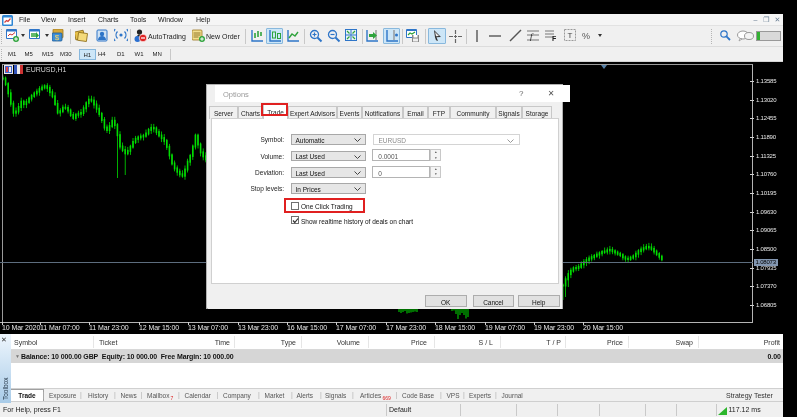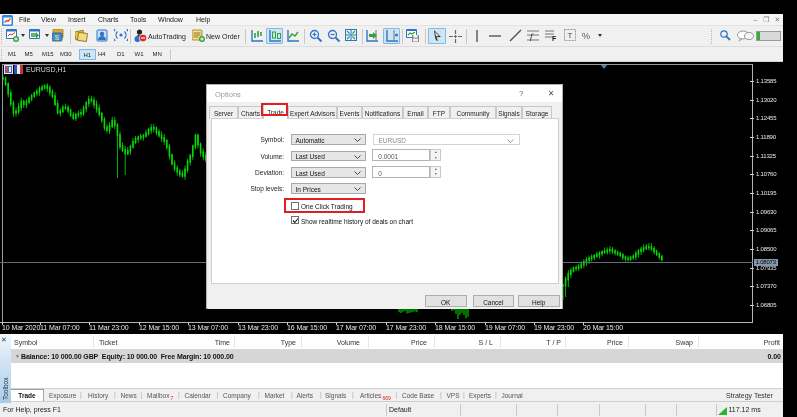--- a/index.html
+++ b/index.html
@@ -20,21 +20,21 @@
 #cbot{position:absolute;left:0;top:259.5px;width:753px;height:1px;background:#b4b4b4}
 .ptick{position:absolute;left:750px;width:4px;height:1px;background:#cfcfcf}
 .plbl{position:absolute;left:756px;font-size:6px;color:#e8e8e8;letter-spacing:-0.2px}
 .dtick{position:absolute;top:259.5px;width:1px;height:3px;background:#cfcfcf}
 .dlbl{position:absolute;top:261.5px;font-size:7px;color:#e8e8e8;white-space:nowrap;letter-spacing:-0.1px}
 #prline{position:absolute;left:0;top:199.5px;width:753px;height:1px;background:#5d6d7e}
 #prbox{position:absolute;left:754px;top:196.5px;width:23.5px;height:7.5px;background:#8296b0;color:#000;font-size:6px;line-height:7.5px;text-align:center;letter-spacing:-0.2px}
 #ctitle{position:absolute;left:26px;top:4px;font-size:7px;color:#d4d4d4}
 #scrollmark{position:absolute;left:601px;top:3px;width:0;height:0;border-left:3.5px solid transparent;border-right:3.5px solid transparent;border-top:4px solid #5580a8}
 #dlg{position:absolute;left:206px;top:84px;width:356.5px;height:225px;background:#f0f0f0;border:1px solid #b0b0b0;font-size:7px;color:#1a1a1a}
-#dtitle{position:absolute;left:0;top:0;width:100%;height:17px;background:#fff;color:#9a9a9a;padding:5px 0 0 8px;font-size:7.5px}
+#dtitle{position:absolute;left:8px;top:0;width:100%;height:17px;background:#fff;color:#9a9a9a;padding:5px 0 0 8px;font-size:7.5px}
 #dhelp{position:absolute;right:38px;top:4px;color:#666;font-size:8px}
 #dclose{position:absolute;right:7px;top:4px;color:#555;font-size:8px}
 .dtab{position:absolute;top:21px;height:13px;background:#f0f0f0;border:1px solid #c8c8c8;border-bottom:none;text-align:center;padding-top:2.5px;font-size:6.5px;color:#222}
 .dtact{background:#fff;top:19px;height:15px;z-index:3;padding-top:4px}
 #dpage{position:absolute;left:4px;top:33px;width:348px;height:166px;background:#fff;border:1px solid #d0d0d0;z-index:1}
 .flab{position:absolute;right:277.5px;z-index:2;font-size:6.5px;color:#222}
 .combo{position:absolute;left:83.5px;width:75.5px;height:10.5px;background:#e6e6e6;border:1px solid #a8a8a8;z-index:2;font-size:6.5px;padding:1.5px 0 0 4px;color:#111}
 .combo2{position:absolute;left:165.5px;width:147px;height:11px;background:#fff;border:1px solid #d4d4d4;z-index:2;font-size:6.5px;padding:2px 0 0 5px;color:#8a8a8a}
 .fin{position:absolute;left:165.3px;width:58px;height:12px;background:#fff;border:1px solid #b4b4b4;z-index:2;font-size:6.5px;padding:2.5px 0 0 5px;color:#555}
 .spin{position:absolute;left:223.3px;width:11px;height:12px;z-index:2;background:#f4f4f4;border:1px solid #c8c8c8}

